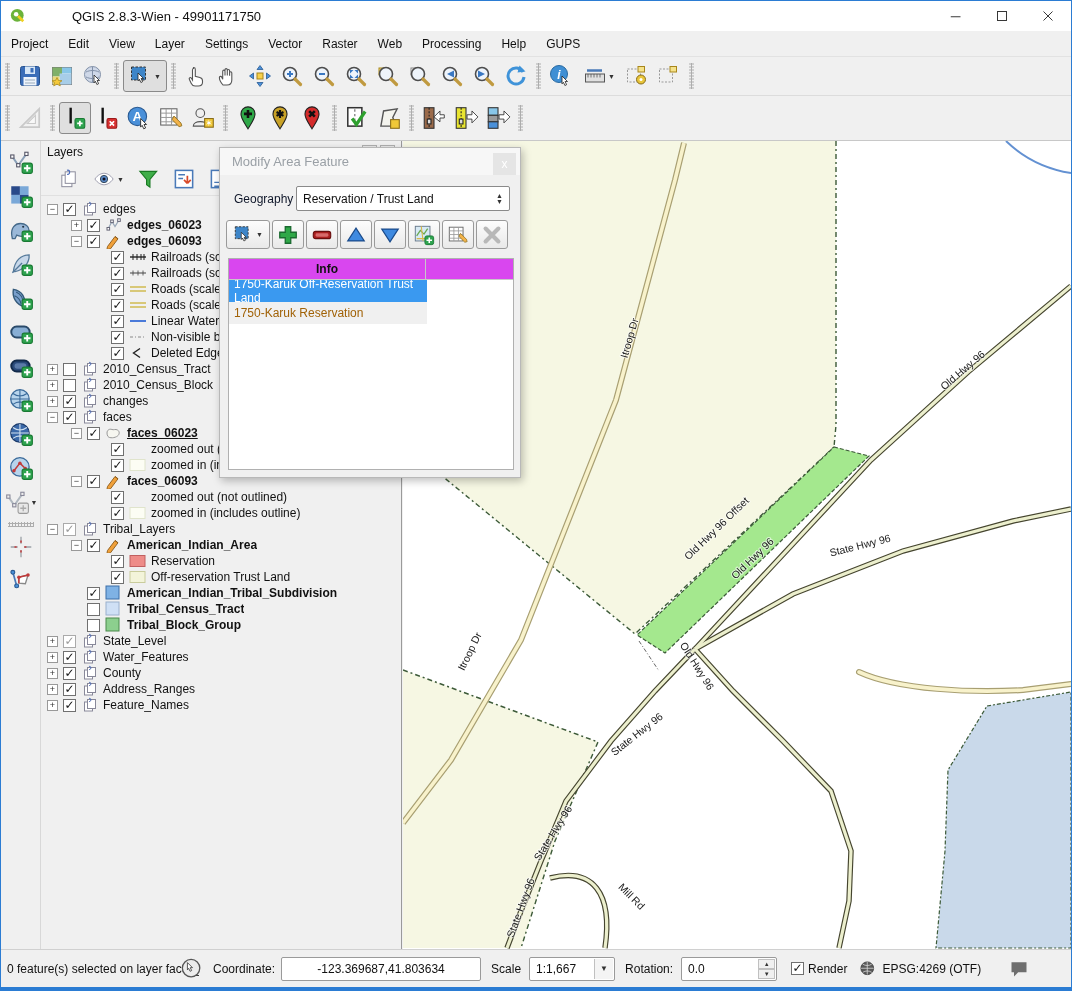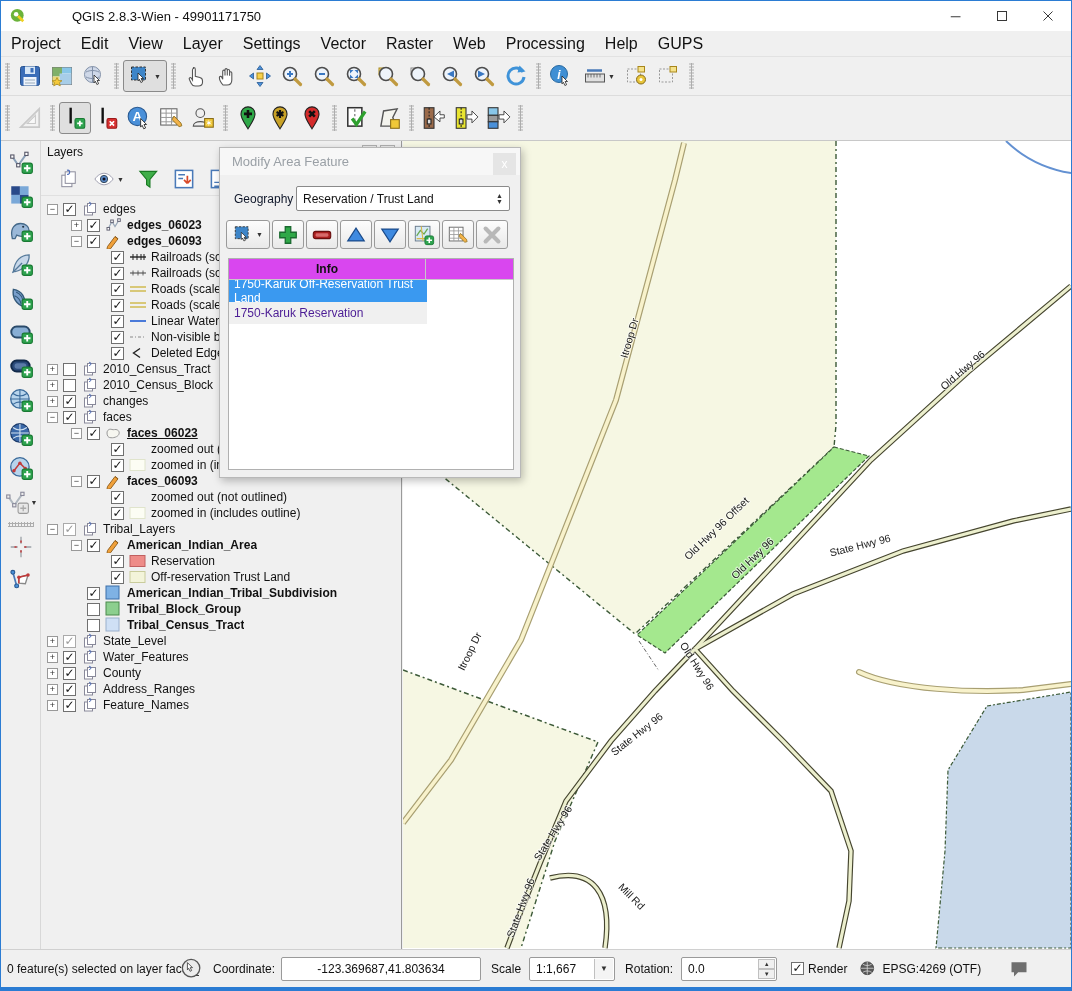--- a/index.html
+++ b/index.html
@@ -6,21 +6,21 @@
   *{box-sizing:border-box;font-family:"Liberation Sans","DejaVu Sans",sans-serif;}
   #window{position:relative;width:1072px;height:991px;background:#f0f0f0;border:1px solid #2b7cd3;overflow:hidden;}
   
   #titlebar{position:absolute;left:0;top:0;width:1070px;height:30px;background:#ffffff;display:flex;align-items:center;gap:39px;}
   #titlebar .ticon{width:18px;height:18px;margin:0 6px 0 8px;}
   #titlebar .ttext{font-size:13px;color:#111;}
   #wincontrols{position:absolute;right:0;top:0;height:30px;display:flex;}
   .wbtn{width:46px;height:30px;display:flex;align-items:center;justify-content:center;}
   
   #menubar{position:absolute;left:0;top:30px;width:1070px;height:26px;background:#f0f0f0;display:flex;align-items:center;border-bottom:1px solid #e2e2e2;}
-  .menuitem{padding:4px 10px;font-size:16px;color:#111;}
+  .menuitem{padding:4px 10px;font-size:12px;color:#111;}
   
   #toolbar1{position:absolute;left:0;top:56px;width:1070px;height:39px;background:#f0f0f0;display:flex;align-items:center;border-bottom:1px solid #dcdcdc;}
   #toolbar2{position:absolute;left:0;top:95px;width:1070px;height:45px;background:#f0f0f0;display:flex;align-items:center;border-bottom:1px solid #c8c8c8;}
   .tbtn{width:32px;height:32px;display:flex;align-items:center;justify-content:center;position:relative;flex:0 0 auto;}
   .tbtn svg{display:block;}
   .tbtn.pressed{background:#dfdfdf;border:1px solid #8a8a8a;border-radius:3px;}
   .tbtn.disabled{opacity:.55;filter:grayscale(1);}
   .handle{width:5px;height:26px;margin:0 4px;flex:0 0 auto;background-image:radial-gradient(#adadad 1px,transparent 1.1px);background-size:3px 3px;background-position:center;}
   .caret{font-size:7px;color:#333;margin-left:1px;}
   
@@ -54,21 +54,21 @@
   #dialog-close{position:absolute;right:4px;top:5px;width:23px;height:22px;background:#e5e5e5;color:#ffffff;font-size:12px;display:flex;align-items:center;justify-content:center;}
   #geo-label{position:absolute;left:14px;top:44px;font-size:12px;color:#0f172a;}
   #geo-combo{position:absolute;left:76px;top:38px;width:214px;height:25px;background:#fff;border:1px solid #8a8a8a;border-radius:2px;display:flex;align-items:center;padding:0 6px;font-size:12px;color:#111;}
   #geo-combo .spin{margin-left:auto;display:flex;flex-direction:column;align-items:center;line-height:6px;font-size:7px;color:#333;}
   #dlg-toolbar{position:absolute;left:6px;top:72px;display:flex;align-items:center;}
   .dbtn{width:32px;height:29px;border:1px solid #9a9a9a;border-radius:3px;background:linear-gradient(#fdfdfd,#e9e9e9);display:flex;align-items:center;justify-content:center;margin-right:2px;}
   .dbtn.wide{width:44px;}
   #dlg-table{position:absolute;left:8px;top:110px;width:286px;height:212px;background:#fff;border:1px solid #b0b0b0;}
   #dlg-table .thead{height:21px;background:#d946ef;border-bottom:1px solid #c8c8c8;position:relative;}
   #dlg-table .thead .h1{position:absolute;left:0;top:0;width:197px;height:21px;text-align:center;font-size:12px;font-weight:bold;line-height:21px;color:#111;border-right:1px solid #c8c8c8;}
-  .dtrow{height:22px;font-size:12px;display:flex;align-items:center;padding-left:5px;width:198px;color:#4c1d95;}
+  .dtrow{height:22px;font-size:12px;display:flex;align-items:center;padding-left:5px;width:198px;color:#a16207;}
   .dtrow.sel{background:#3a99f0;color:#fff;}
   .dtrow.alt{background:#f0f0f0;}
   
   #statusbar{position:absolute;left:0;top:948px;width:1070px;height:38px;background:#f0f0f0;border-top:1px solid #d0d0d0;display:flex;align-items:center;font-size:12px;color:#111;}
   #bottomline{position:absolute;left:0;top:986px;width:1070px;height:3px;background:#2b7cd3;}
   .sb-text{margin-left:6px;width:192px;overflow:hidden;white-space:nowrap;flex:0 0 auto;}
   .sb-input{background:#fff;border:1px solid #9a9a9a;border-radius:2px;height:24px;display:flex;align-items:center;}
   #coord-input{width:200px;justify-content:center;margin-left:6px;}
   #scale-combo{width:86px;margin-left:8px;padding-left:6px;position:relative;}
   #scale-combo .dd{position:absolute;right:1px;top:1px;bottom:1px;width:19px;border-left:1px solid #c0c0c0;display:flex;align-items:center;justify-content:center;font-size:8px;color:#333;background:#f4f4f4;}
@@ -808,34 +808,34 @@
                 <rect x="1" y="1" width="13" height="13" fill="#7fb2e5" stroke="#3d6fa8"></rect>
               </svg>
             </span>
             <span class="tlabel bold">American_Indian_Tribal_Subdivision</span>
           </div>
           <div class="trow" style="padding-left: 30px;">
             <span class="expspace"></span>
             <span class="cbx"></span>
             <span class="licon">
               <svg width="16" height="16" viewBox="0 0 16 16">
+                <rect x="1" y="1" width="13" height="13" fill="#cfe0f5" stroke="#9ab0cc"></rect>
+              </svg>
+            </span>
+            <span class="tlabel bold">Tribal_Census_Tract</span>
+          </div>
+          <div class="trow" style="padding-left: 30px;">
+            <span class="expspace"></span>
+            <span class="cbx"></span>
+            <span class="licon">
+              <svg width="16" height="16" viewBox="0 0 16 16">
                 <rect x="1" y="1" width="13" height="13" fill="#8ccf8e" stroke="#4a8a4c"></rect>
               </svg>
             </span>
             <span class="tlabel bold">Tribal_Block_Group</span>
-          </div>
-          <div class="trow" style="padding-left: 30px;">
-            <span class="expspace"></span>
-            <span class="cbx"></span>
-            <span class="licon">
-              <svg width="16" height="16" viewBox="0 0 16 16">
-                <rect x="1" y="1" width="13" height="13" fill="#cfe0f5" stroke="#9ab0cc"></rect>
-              </svg>
-            </span>
-            <span class="tlabel bold">Tribal_Census_Tract</span>
           </div>
           <div class="trow" style="padding-left: 6px;">
             <span class="expbox">+</span>
             <span class="cbx gray">✓</span>
             <span class="licon">
               <svg width="17" height="16" viewBox="0 0 16 16">
                 <rect x="3" y="5" width="8" height="9" fill="#fff" stroke="#889"></rect>
                 <rect x="6" y="2.5" width="8" height="9" fill="#fff" stroke="#889"></rect>
                 <path d="M7.5,1.5 c2.5,-1 2.5,3.5 0,3" fill="none" stroke="#4a6ab8"></path>
               </svg>

